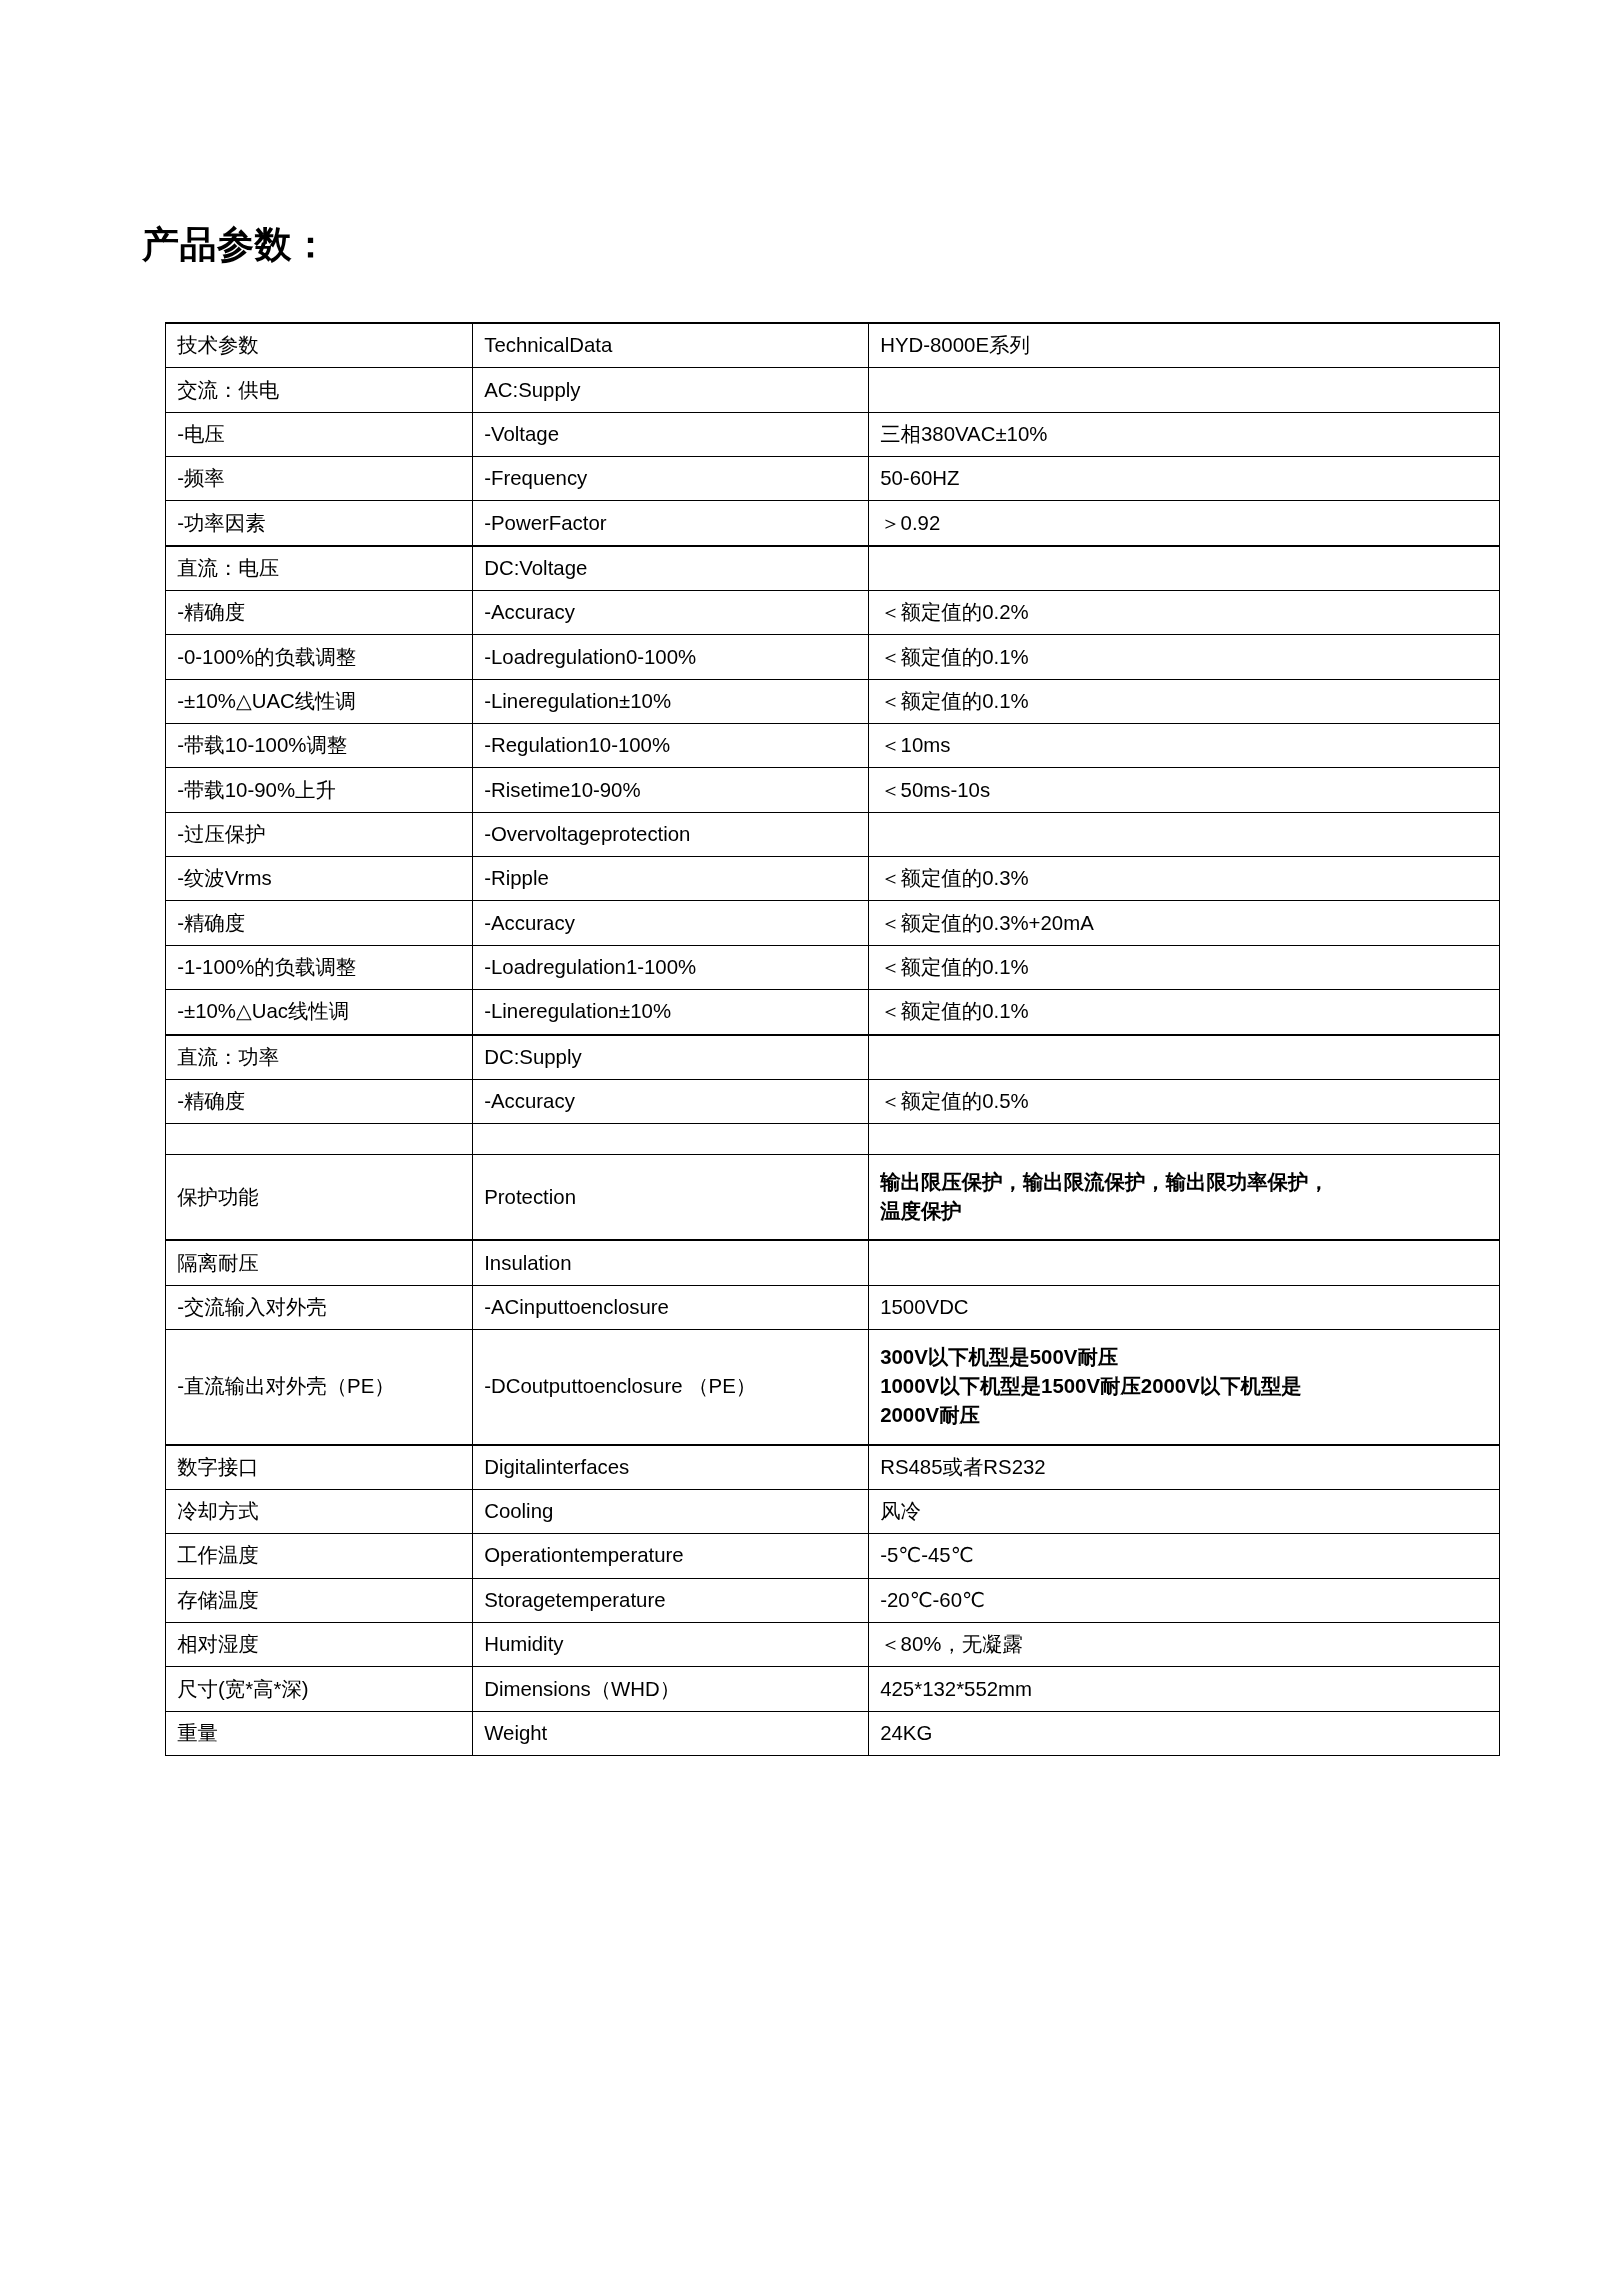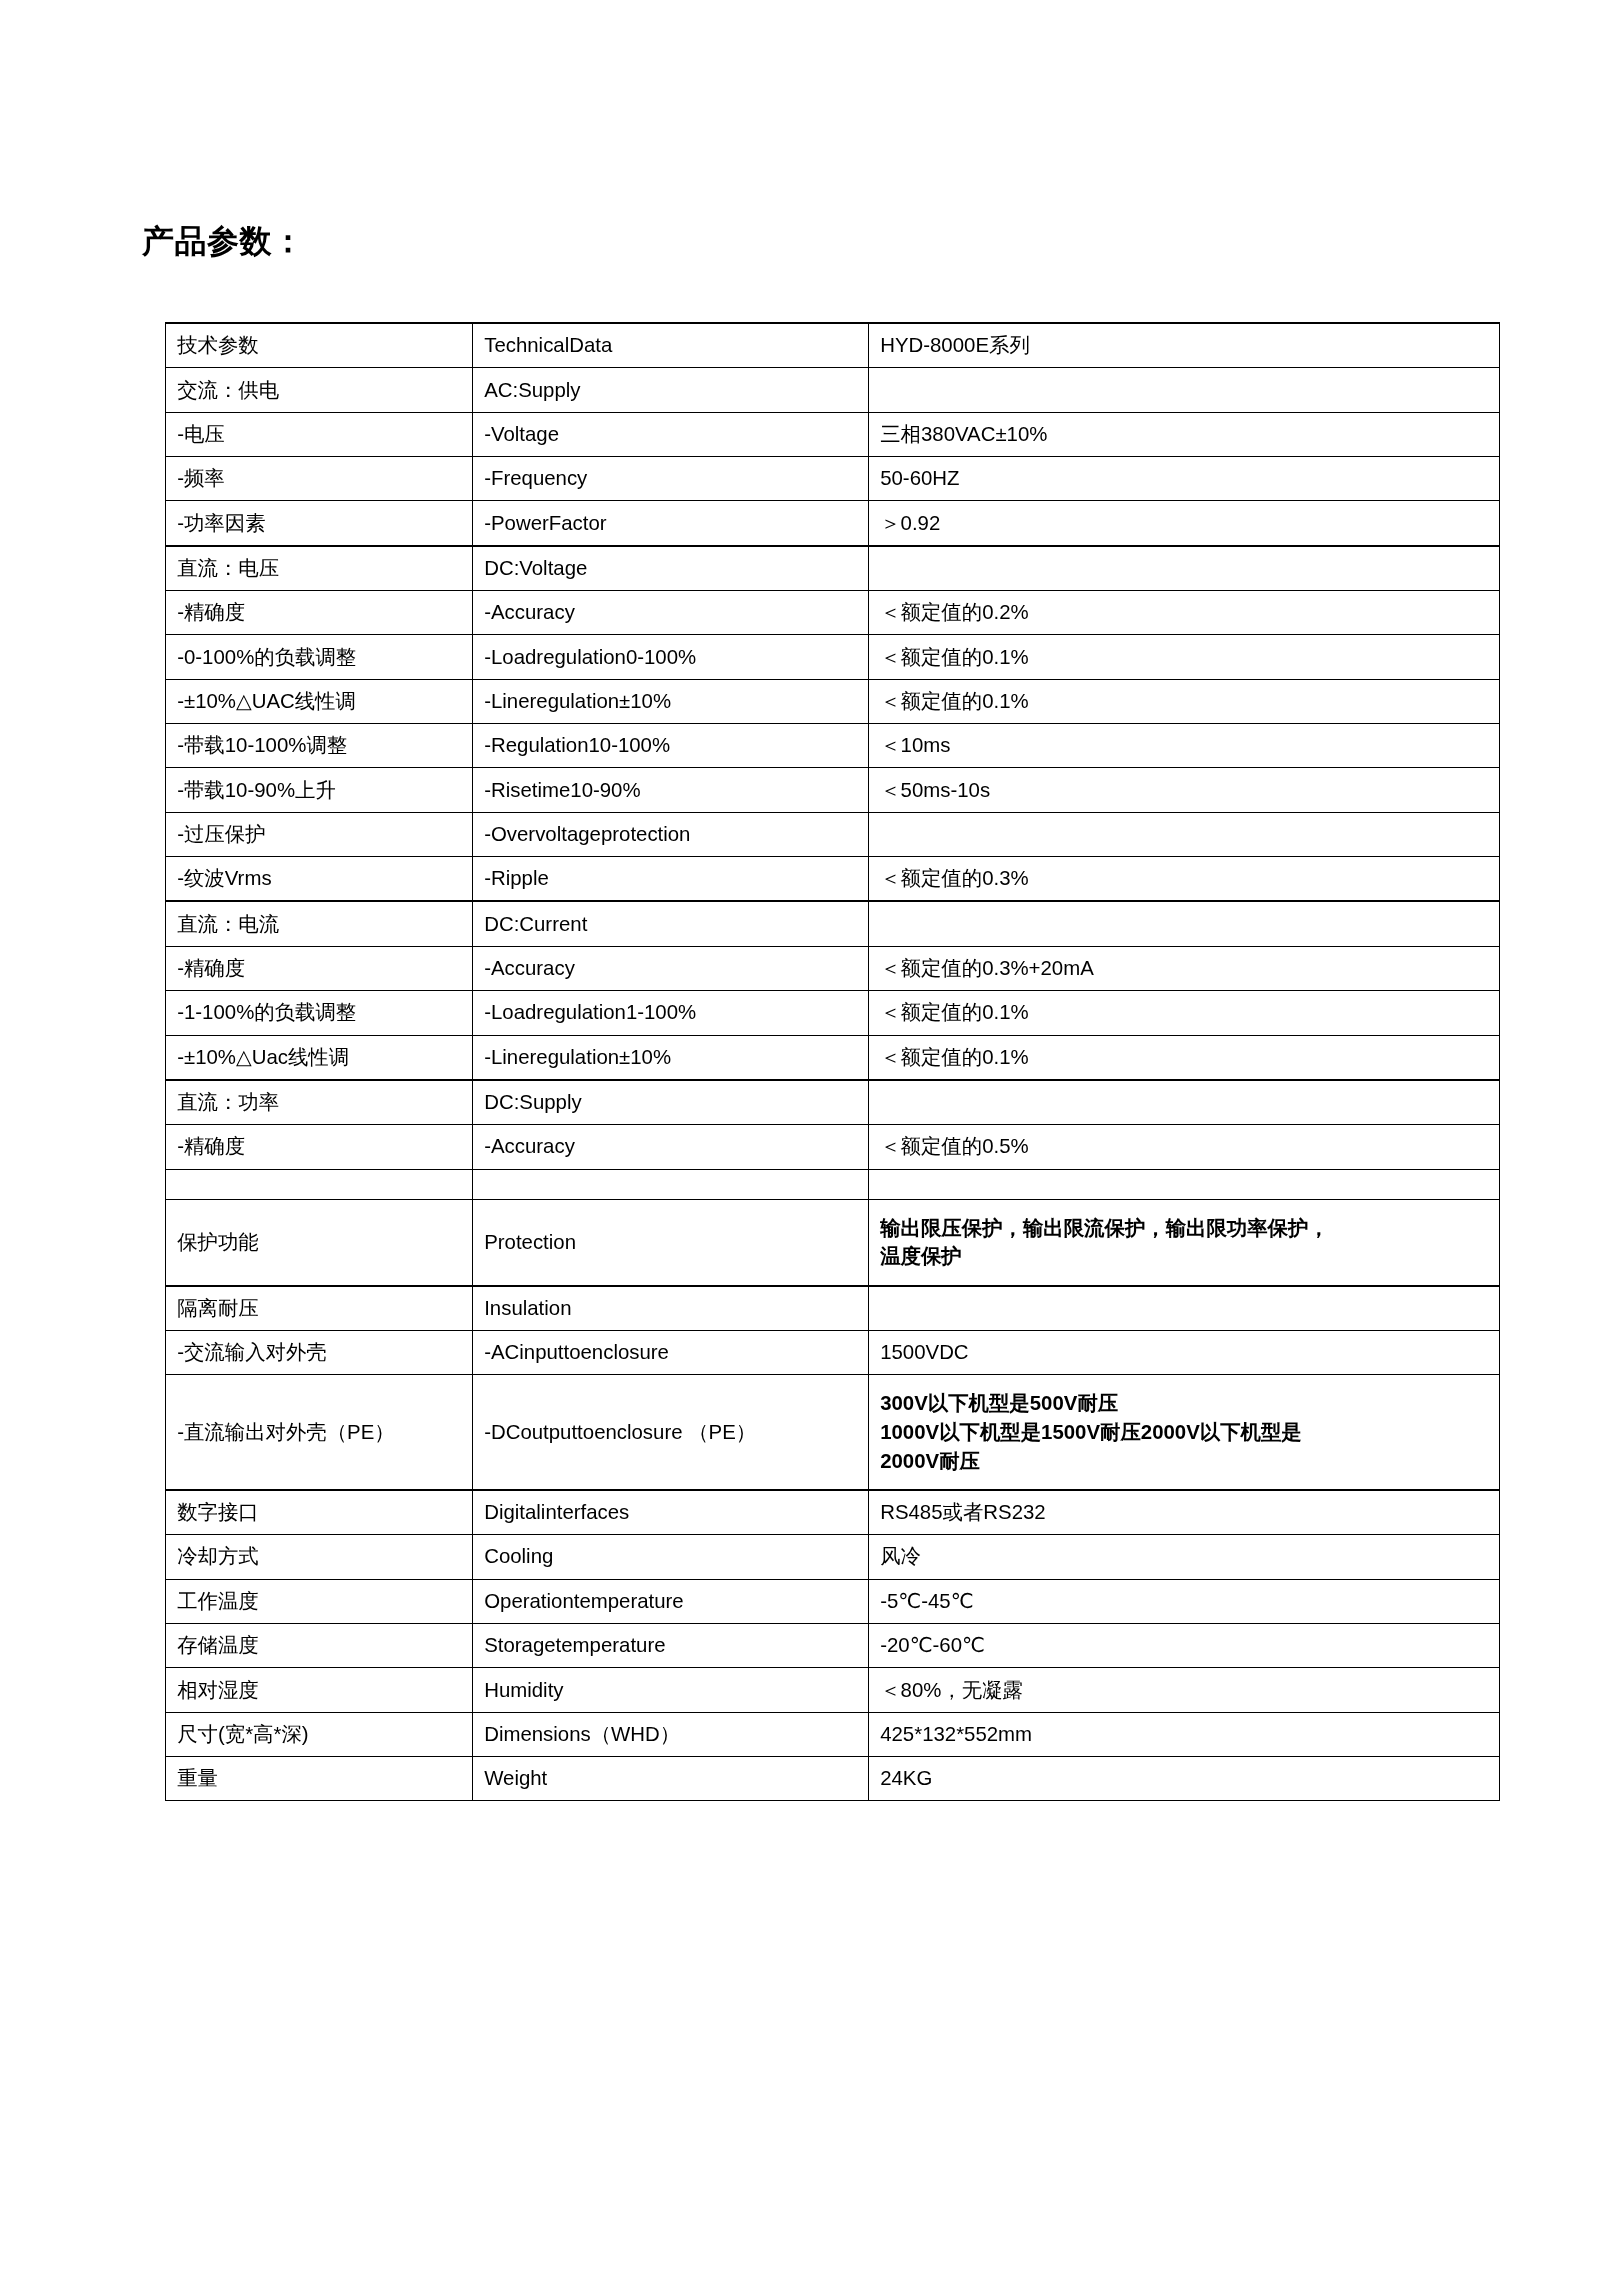--- a/index.html
+++ b/index.html
@@ -18,21 +18,21 @@
     position: relative;
     width: 1623px;
     height: 2295px;
     box-sizing: border-box;
     padding: 0;
   }
   .title {
     position: absolute;
     left: 142px;
     top: 220px;
-    font-size: 32px;
+    font-size: 37px;
     font-weight: bold;
     letter-spacing: 0.5px;
     color: #000;
   }
   .table-wrap {
     position: absolute;
     left: 139px;
     top: 322px;
     width: 1334px;
     margin-left: 26px;
@@ -149,25 +149,20 @@
           <tr>
             <td class="cjk">-过压保护</td>
             <td>-Overvoltageprotection</td>
             <td class="cjk"></td>
           </tr>
           <tr>
             <td class="cjk">-纹波Vrms</td>
             <td>-Ripple</td>
             <td class="cjk">＜额定值的0.3%</td>
           </tr>
-          <tr class="section-top">
-            <td class="cjk">直流：电流</td>
-            <td>DC:Current</td>
-            <td class="cjk"></td>
-          </tr>
           <tr>
             <td class="cjk">-精确度</td>
             <td>-Accuracy</td>
             <td class="cjk">＜额定值的0.3%+20mA</td>
           </tr>
           <tr>
             <td class="cjk">-1-100%的负载调整</td>
             <td>-Loadregulation1-100%</td>
             <td class="cjk">＜额定值的0.1%</td>
           </tr>

